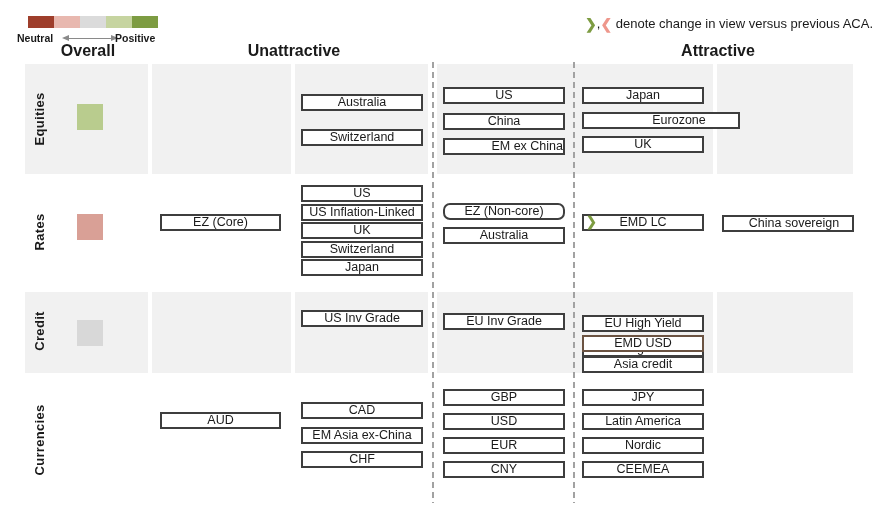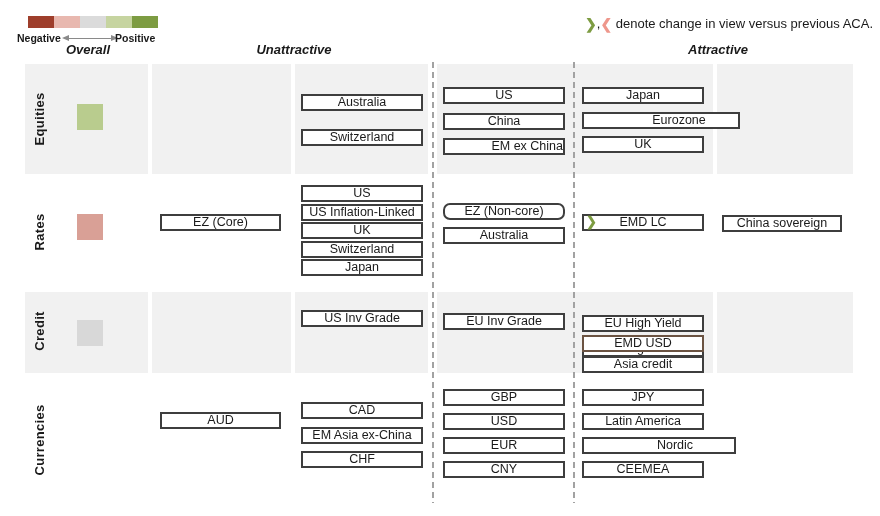--- a/index.html
+++ b/index.html
@@ -15,21 +15,21 @@
   .neg{position:absolute;left:0;top:0;}
   .pos{position:absolute;left:98px;top:0;}
   .legend-arrow{position:absolute;left:51px;top:6px;width:44px;height:1px;background:#8a8a8a;}
   .legend-arrow:before,.legend-arrow:after{content:"";position:absolute;top:-3px;border-top:3.5px solid transparent;border-bottom:3.5px solid transparent;}
   .legend-arrow:before{left:-6px;border-right:7px solid #8a8a8a;}
   .legend-arrow:after{right:-6px;border-left:7px solid #8a8a8a;}
   
   .note{position:absolute;right:7px;top:16px;font-size:13px;display:flex;align-items:center;white-space:pre;}
   .chev{font-weight:bold;font-size:14px;line-height:14px;}
   
-  .hdr{position:absolute;top:42px;width:160px;text-align:center;font-size:13px;font-weight:bold;font-style:italic;}
+  .hdr{position:absolute;top:42px;width:160px;text-align:center;font-size:16px;font-weight:bold;}
   
   .band{position:absolute;background:#f1f1f1;}
   .rowlabel{position:absolute;width:110px;height:16px;text-align:center;font-size:13px;font-weight:bold;transform:rotate(-90deg);letter-spacing:.3px;}
   .square{position:absolute;width:26px;height:26px;}
   
   .divider{position:absolute;top:62px;width:2px;height:441px;
     background:repeating-linear-gradient(180deg,#a2a2a2 0 6px,rgba(0,0,0,0) 6px 10px);}
   
   .box{position:absolute;height:13px;background:#ffffff;border:2px solid #3e3e3e;
     font-size:12.5px;line-height:13px;text-align:center;white-space:nowrap;}
@@ -42,21 +42,21 @@
 
   <div class="legend">
     <div class="swatches">
         <div class="swatch" style="background: rgb(158, 62, 43);"></div>
         <div class="swatch" style="background: rgb(232, 184, 175);"></div>
         <div class="swatch" style="background: rgb(219, 219, 219);"></div>
         <div class="swatch" style="background: rgb(198, 212, 160);"></div>
         <div class="swatch" style="background: rgb(125, 156, 66);"></div>
       </div>
     <div class="legend-labels">
-      <span class="neg">Negative</span>
+      <span class="neg">Neutral</span>
       <span class="legend-arrow"></span>
       <span class="pos">Positive</span>
     </div>
   </div>
 
   <div class="note"><span class="chev" style="color: rgb(125, 156, 66);">❯</span><span>,</span><span class="chev" style="color: rgb(238, 151, 140);">❮</span><span> denote change in view versus previous ACA.</span></div>
 
   <div class="hdr" style="left:8px">Overall</div>
   <div class="hdr" style="left:214px">Unattractive</div>
   <div class="hdr" style="left:638px">Attractive</div>
@@ -81,21 +81,21 @@
       <div class="square" style="left: 77px; top: 214px; background: rgb(217, 160, 150);"></div>
       <div class="box" style="left: 160px; width: 117px; top: 214px;"><span>EZ (Core)</span></div>
       <div class="box" style="left: 301px; width: 118px; top: 185px;"><span>US</span></div>
       <div class="box" style="left: 301px; width: 118px; top: 204px;"><span>US Inflation-Linked</span></div>
       <div class="box" style="left: 301px; width: 118px; top: 222px;"><span>UK</span></div>
       <div class="box" style="left: 301px; width: 118px; top: 241px;"><span>Switzerland</span></div>
       <div class="box" style="left: 301px; width: 118px; top: 259px;"><span>Japan</span></div>
       <div class="box" style="left: 443px; width: 118px; top: 203px; border-radius: 7px;"><span>EZ (Non-core)</span></div>
       <div class="box" style="left: 443px; width: 118px; top: 227px;"><span>Australia</span></div>
       <div class="box" style="left: 582px; width: 118px; top: 214px;"><span class="chg">❯</span><span>EMD LC</span></div>
-      <div class="box" style="left: 722px; width: 116px; top: 215px;"><span>China sovereign</span></div>
+      <div class="box" style="left: 722px; width: 116px; top: 215px; padding-left: 12px;"><span>China sovereign</span></div>
       <div class="band" style="left: 25px; width: 123px; top: 292px; height: 81px;"></div>
       <div class="band" style="left: 152px; width: 139px; top: 292px; height: 81px;"></div>
       <div class="band" style="left: 295px; width: 133px; top: 292px; height: 81px;"></div>
       <div class="band" style="left: 437px; width: 276px; top: 292px; height: 81px;"></div>
       <div class="band" style="left: 717px; width: 136px; top: 292px; height: 81px;"></div>
       <div class="rowlabel" style="left: -15px; top: 323px;">Credit</div>
       <div class="square" style="left: 77px; top: 320px; background: rgb(216, 216, 216);"></div>
       <div class="box" style="left: 301px; width: 118px; top: 310px;"><span>US Inv Grade</span></div>
       <div class="box" style="left: 443px; width: 118px; top: 313px;"><span>EU Inv Grade</span></div>
       <div class="box" style="left: 582px; width: 118px; top: 294px; margin-top: 46px;"><span>US High Yield</span></div>
@@ -106,19 +106,19 @@
       <div class="box" style="left: 160px; width: 117px; top: 412px;"><span>AUD</span></div>
       <div class="box" style="left: 301px; width: 118px; top: 402px;"><span>CAD</span></div>
       <div class="box" style="left: 301px; width: 118px; top: 427px;"><span>EM Asia ex-China</span></div>
       <div class="box" style="left: 301px; width: 118px; top: 451px;"><span>CHF</span></div>
       <div class="box" style="left: 443px; width: 118px; top: 389px;"><span>GBP</span></div>
       <div class="box" style="left: 443px; width: 118px; top: 413px;"><span>USD</span></div>
       <div class="box" style="left: 443px; width: 118px; top: 437px;"><span>EUR</span></div>
       <div class="box" style="left: 443px; width: 118px; top: 461px;"><span>CNY</span></div>
       <div class="box" style="left: 582px; width: 118px; top: 389px;"><span>JPY</span></div>
       <div class="box" style="left: 582px; width: 118px; top: 413px;"><span>Latin America</span></div>
-      <div class="box" style="left: 582px; width: 118px; top: 437px; padding-left: 32px;"><span>Nordic</span></div>
+      <div class="box" style="left: 582px; width: 118px; top: 437px;"><span>Nordic</span></div>
       <div class="box" style="left: 582px; width: 118px; top: 461px;"><span>CEEMEA</span></div>
     </div>
 
   <div class="divider" style="left:432px"></div>
   <div class="divider" style="left:573px"></div>
 </div>
 
 </body></html>

